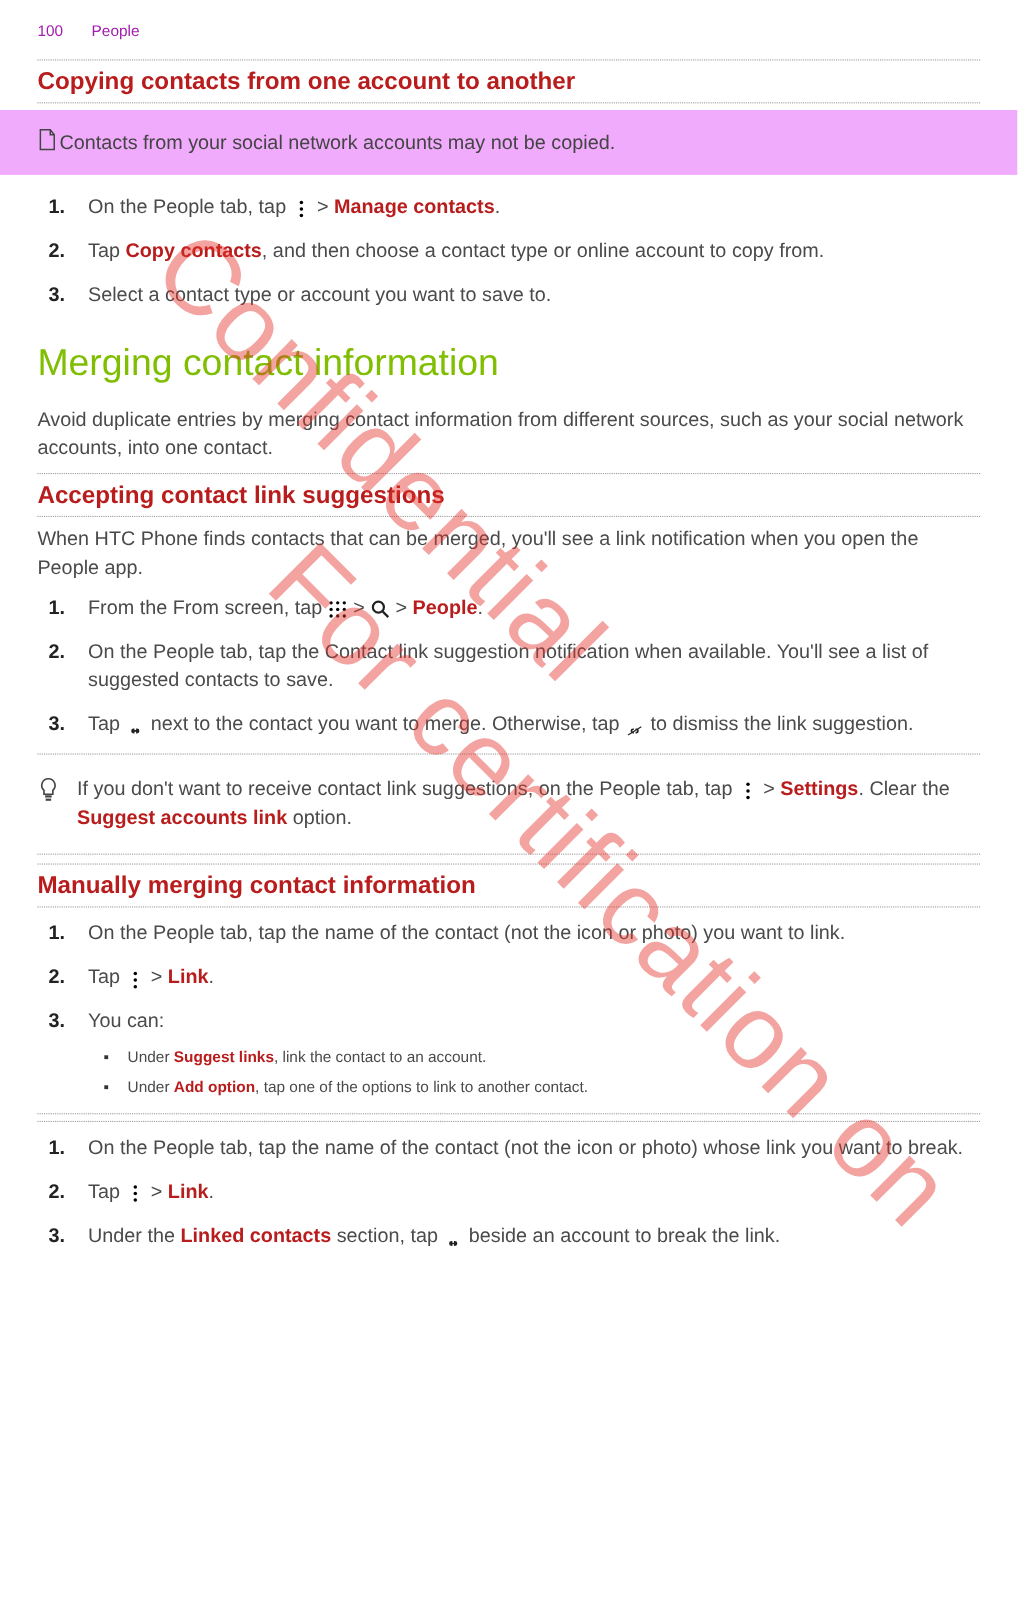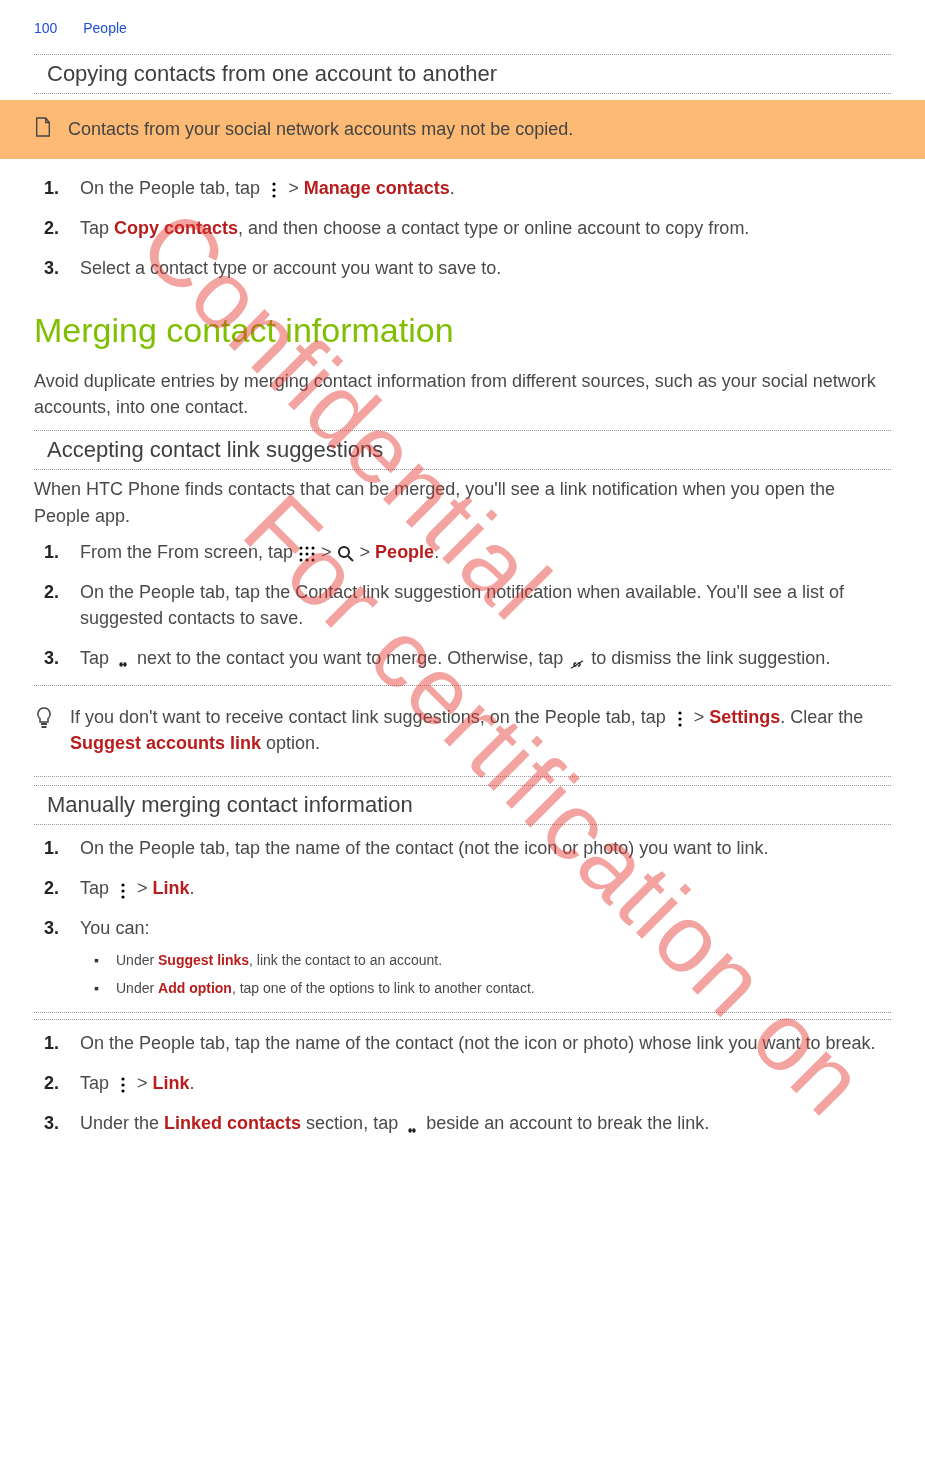--- a/index.html
+++ b/index.html
@@ -8,48 +8,47 @@
       width: 925px;
       background: #fff;
       color: #4a4a4a;
       position: relative;
     }
     .page {
       padding: 20px 34px 40px 34px;
     }
     .header {
       font-size: 14px;
-      color: #1d4ed8;
+      color: #a21caf;
       margin-bottom: 18px;
     }
     .header .num { display: inline-block; margin-right: 22px; }
     .dot-rule {
       height: 1px;
       border-top: 1px dotted #999;
       margin: 6px 0;
     }
     .sub-green {
-      color: #404040;
+      color: #b91c1c;
       font-size: 22px;
-      font-weight: 400;
-      margin: 3px 0 4px 13px;
+      font-weight: 700;
+      margin: 3px 0 4px 0;
     }
     .h1-green {
       color: #7fbe00;
       font-size: 34px;
       font-weight: 400;
       margin: 30px 0 18px 0;
     }
     .notebox {
-      background: #fdba74;
+      background: #f0abfc;
       margin: 6px -34px 16px -34px;
       padding: 16px 35px 16px 34px;
       display: flex;
       align-items: center;
-      gap: 14px;
       font-size: 18px;
       color: #444;
     }
     .notebox .ic { flex: 0 0 20px; }
     ol.steps {
       list-style: none;
       counter-reset: step;
       padding-left: 46px;
       margin-top: 10px;
     }

